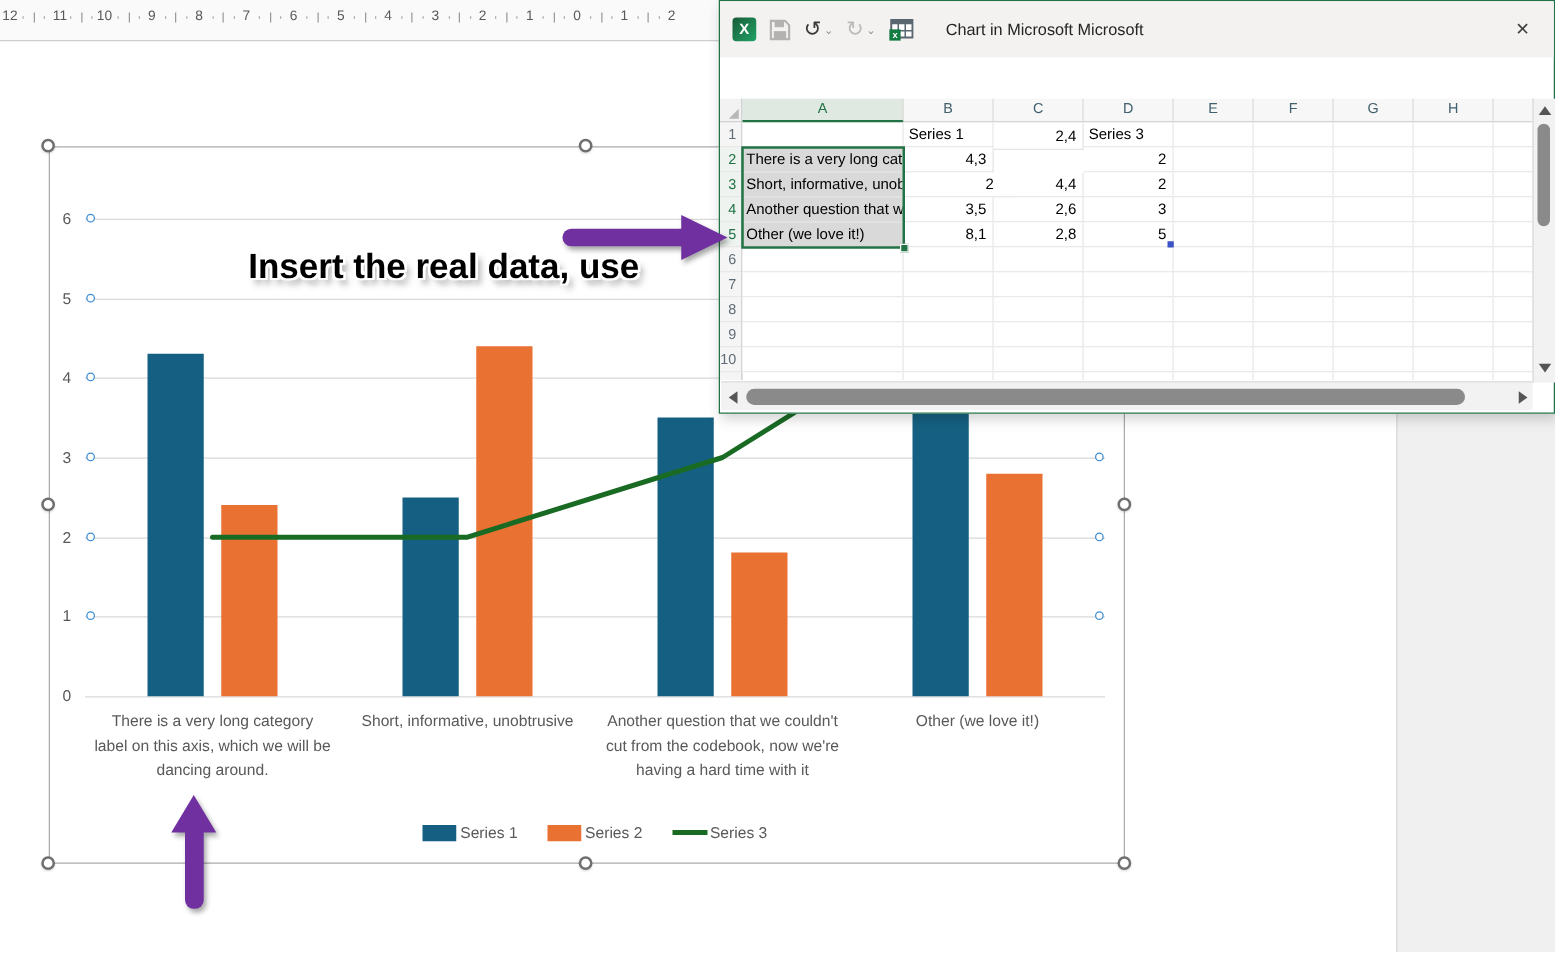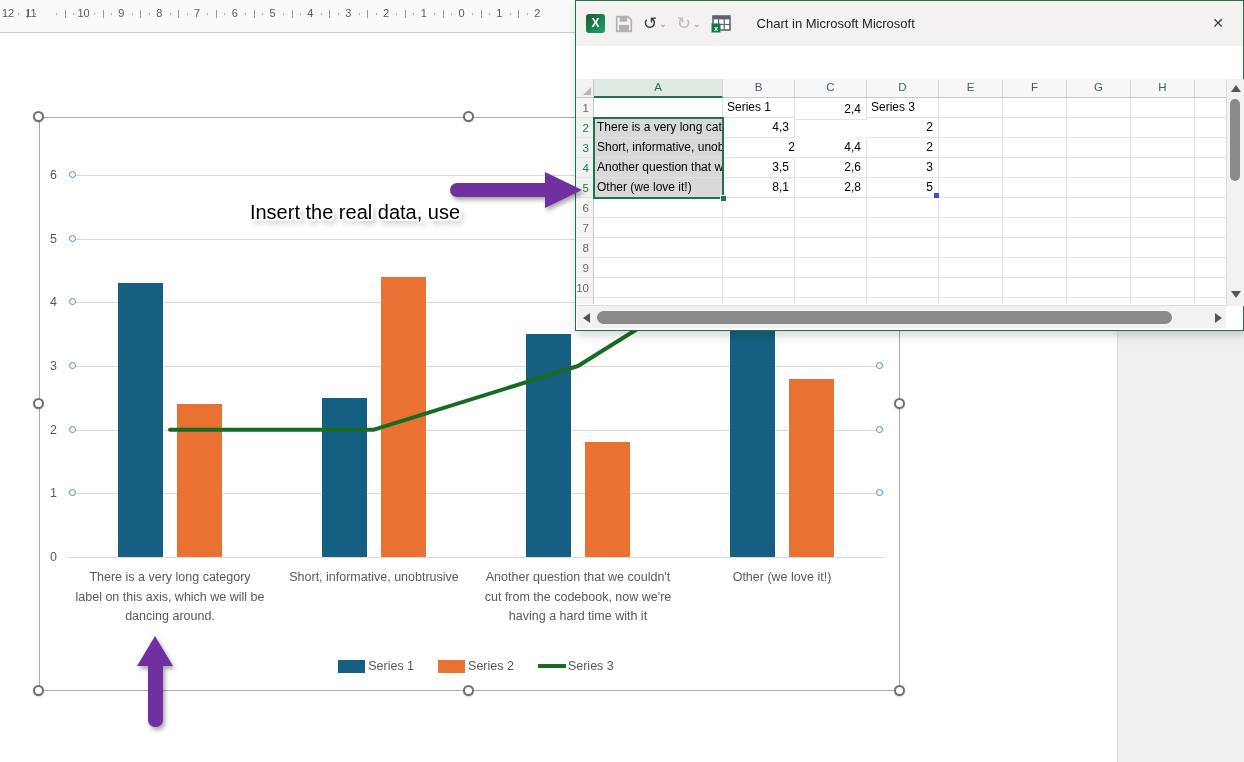--- a/index.html
+++ b/index.html
@@ -59,38 +59,38 @@
   .thumb-h{position:absolute;left:20px;top:5px;width:575px;height:13px;background:#8a8a8a;border-radius:7px;}
   .thumb-v{position:absolute;left:3px;top:20px;width:10px;height:82px;background:#8a8a8a;border-radius:5px;}
   .arr{position:absolute;width:0;height:0;}
   .arr.left{border-top:5px solid transparent;border-bottom:5px solid transparent;border-right:7px solid #555;left:6px;top:7px;}
   .arr.right{border-top:5px solid transparent;border-bottom:5px solid transparent;border-left:7px solid #555;left:638px;top:7px;}
   .arr.up{border-left:5px solid transparent;border-right:5px solid transparent;border-bottom:7px solid #555;left:4px;top:6px;}
   .arr.down{border-left:5px solid transparent;border-right:5px solid transparent;border-top:7px solid #555;left:4px;top:212px;}
 
   
   .annot-layer{position:absolute;left:0;top:0;width:1244px;height:762px;z-index:8;pointer-events:none;}
-  .annot-text{position:absolute;left:140px;top:194px;width:430px;text-align:center;font-size:20px;font-weight:normal;line-height:37px;
+  .annot-text{position:absolute;left:140px;top:194px;width:430px;text-align:center;font-size:28px;font-weight:bold;line-height:37px;
     text-shadow:-2px -2px 0 #fff,2px -2px 0 #fff,-2px 2px 0 #fff,2px 2px 0 #fff,-2px 0 0 #fff,2px 0 0 #fff,0 -2px 0 #fff,0 2px 0 #fff,4px 5px 5px rgba(90,90,90,.55);
     pointer-events:auto;}
   .parrow{position:absolute;filter:drop-shadow(2px 3px 2px rgba(0,0,0,.35));pointer-events:auto;}
   .parrow .shaft{position:absolute;background:#7030A0;}
   .parrow .head{position:absolute;width:0;height:0;}
 </style>
 </head>
 <body>
 
 <div class="stage">
 
   <div class="ruler" id="ruler">
       <div class="num" style="left: -3px;">12</div>
       <div class="tickbar" style="left: 26.9px;"></div>
       <div class="tickdot" style="left: 18.4px;"></div>
       <div class="tickdot" style="left: 35.4px;"></div>
-      <div class="num" style="left: 20px;">11</div>
+      <div class="num" style="left: 37px;">11</div>
       <div class="tickbar" style="left: 64.7px;"></div>
       <div class="tickdot" style="left: 56.2px;"></div>
       <div class="tickdot" style="left: 73.2px;"></div>
       <div class="num" style="left: 72.6px;">10</div>
       <div class="tickbar" style="left: 102.5px;"></div>
       <div class="tickdot" style="left: 94px;"></div>
       <div class="tickdot" style="left: 111px;"></div>
       <div class="num" style="left: 110.4px;">9</div>
       <div class="tickbar" style="left: 140.3px;"></div>
       <div class="tickdot" style="left: 131.8px;"></div>

